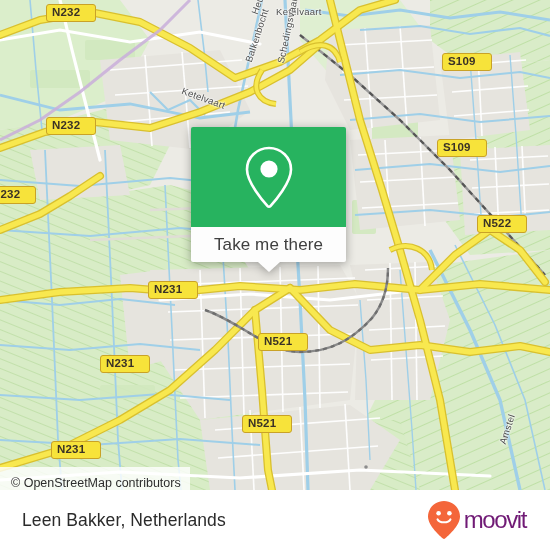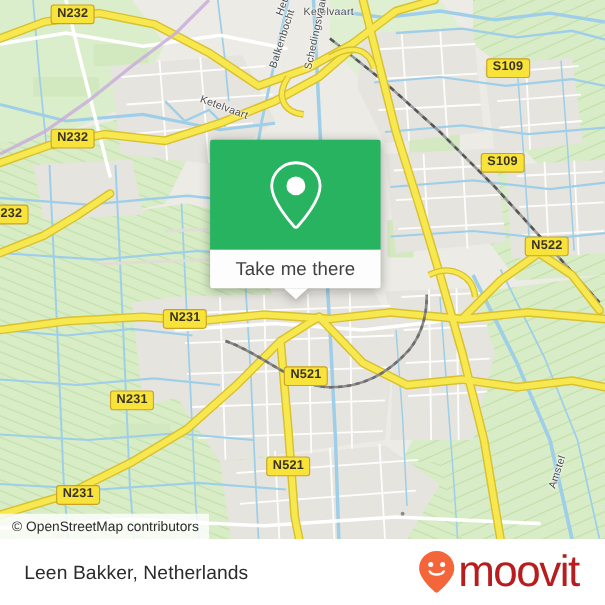--- a/index.html
+++ b/index.html
@@ -19,21 +19,21 @@
   
   .shield{
     position:absolute;
     background:#f7e33a;
     border:1.4px solid #c9a227;
     border-radius:3px;
     color:#3a3226;
     font-size:11.5px;
     font-weight:bold;
     letter-spacing:0.2px;
-    padding:1px 5px 2px 5px;
+    padding:1px 15px 2px 5px;
     line-height:13px;
     white-space:nowrap;
     font-family:"Liberation Sans", sans-serif;
     box-sizing:border-box;
   }
 
   
   .mlabel{
     position:absolute;
     color:#4c4c4c;
@@ -67,21 +67,21 @@
     width:0;height:0;
     border-left:11px solid transparent;
     border-right:11px solid transparent;
     border-top:10px solid #fdfdfd;
   }
 
   
   .attrib{
     position:absolute;left:0;top:467px;height:23px;
     background:rgba(255,255,255,.80);
-    display:flex;align-items:center;
+    display:flex;align-items:flex-end;
     padding:0 9px 0 11px;
     box-sizing:border-box;
   }
   .attrib span{
     font-size:12.5px;color:#2d2d2d;font-family:"Liberation Sans", sans-serif;
   }
 
   
   .footer{
     position:absolute;left:0;top:490px;width:540px;height:60px;
@@ -91,21 +91,21 @@
     position:relative;width:100%;height:100%;
     display:flex;align-items:center;justify-content:space-between;
     padding:0 14px 0 22px;box-sizing:border-box;
   }
   .place{
     font-size:17.5px;color:#2b2b2b;font-family:"Liberation Sans", sans-serif;
     letter-spacing:.1px;
   }
   .brand{display:flex;align-items:center;gap:3px;}
   .brand-word{
-    font-size:40px;color:#b91c1c;font-family:"Liberation Sans", sans-serif;
+    font-size:24px;color:#701a75;font-family:"Liberation Sans", sans-serif;
     letter-spacing:-1.4px;line-height:36px;font-weight:normal;
   }
 </style>
 </head>
 <body>
 
 <div class="frame">
 
   <div class="map">
     <svg viewBox="0 0 550 490" xmlns="http://www.w3.org/2000/svg">

